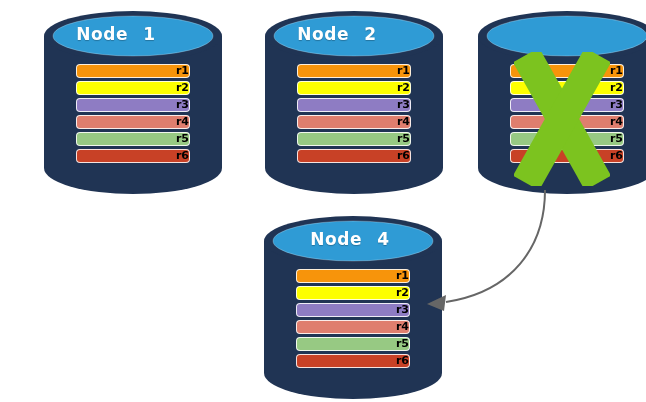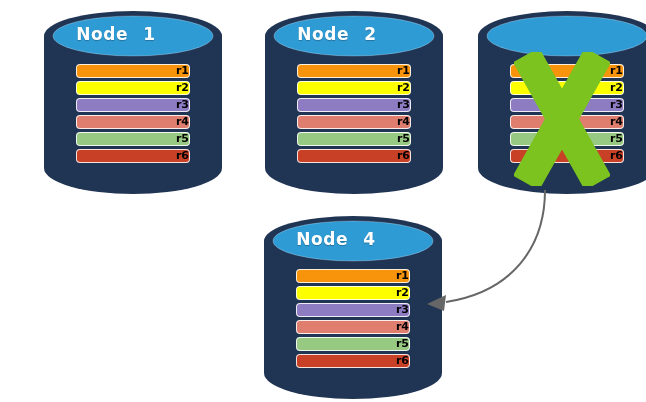--- a/index.html
+++ b/index.html
@@ -41,21 +41,21 @@
   }
 
   .fail-x { position: absolute; left: 36px; top: 44px; }
 
   .arrow-overlay { position: absolute; left: 420px; top: 182px; }
 
   
   #node1 { left: 20px;  top: 8px; }
   #node2 { left: 241px; top: 8px; }
   #node3 { left: 454px; top: 8px; }
-  #node4 { left: 240px; top: 213px; }
+  #node4 { left: 240px; top: 213px; padding-left: 28px; }
 </style>
 </head>
 <body>
 
 <div class="stage">
 
   <div class="node" id="node1">
     <svg class="cyl" width="178" height="190" viewBox="0 0 178 190">
       <path d="M0,28 L0,160 A89,26 0 0 0 178,160 L178,28 Z" fill="var(--cylinder-body)"></path>
       <ellipse cx="89" cy="28" rx="89" ry="25" fill="var(--cylinder-body)"></ellipse>

